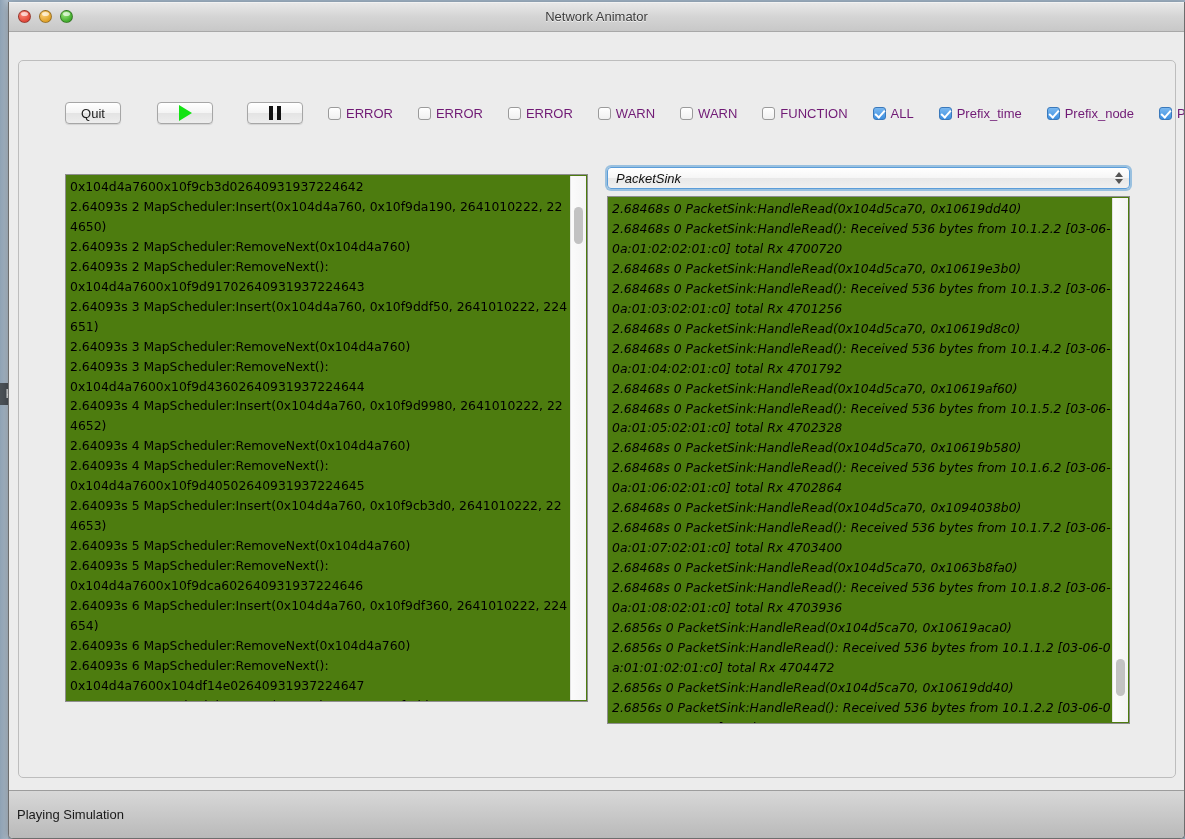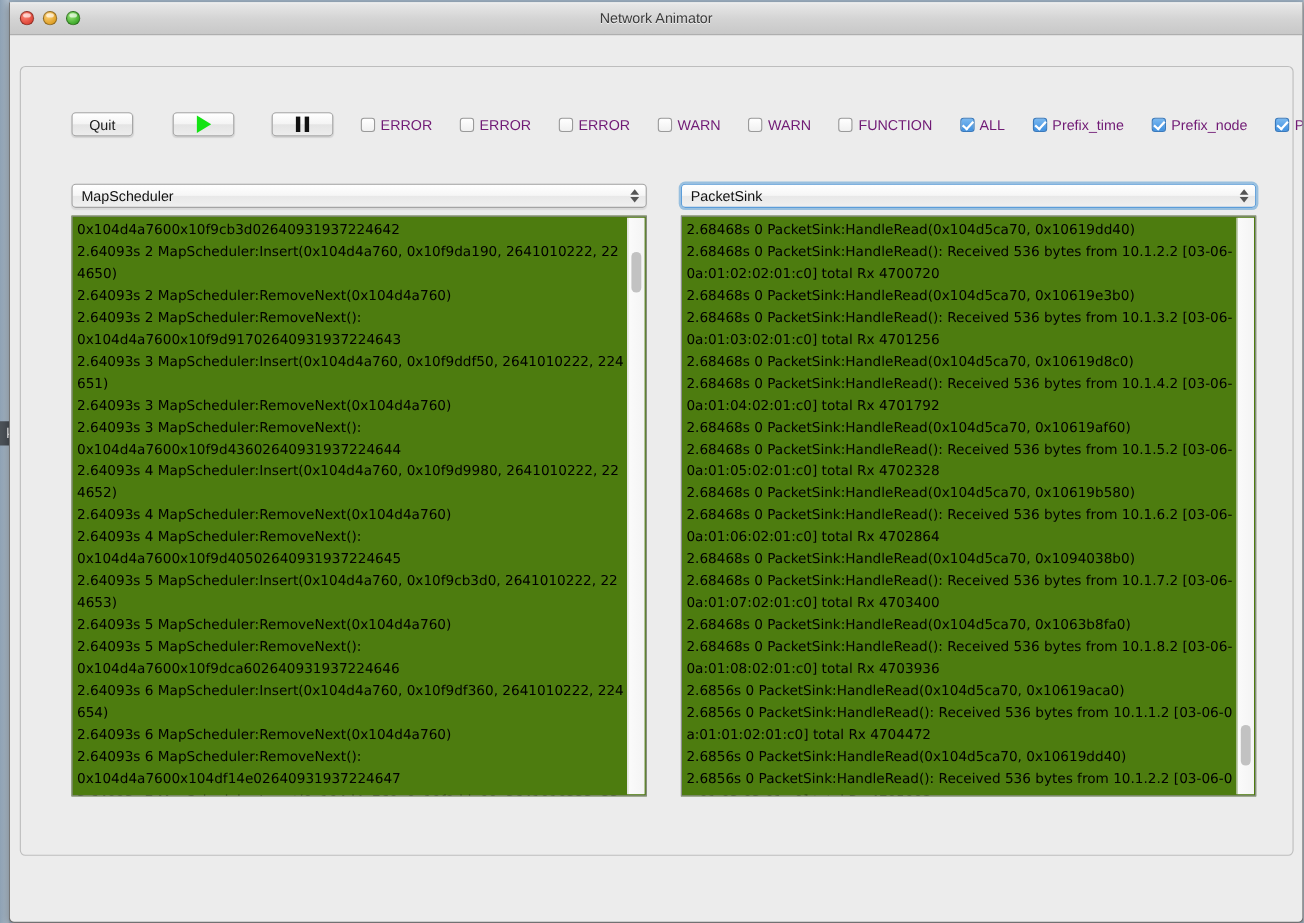--- a/index.html
+++ b/index.html
@@ -198,21 +198,21 @@
     transform: rotate(42deg);
   }
 
   
   .pane {
     position: absolute;
     top: 106px;
     width: 523px;
   }
   #pane-left  { left: 46px; }
-  #pane-right { left: 600px; }
+  #pane-right { left: 588px; font-style: italic; }
 
   .combo {
     position: relative;
     height: 22px;
     border: 1px solid #a4a4a4;
     border-radius: 4px;
     background: linear-gradient(to bottom, #ffffff 0%, #f6f6f6 48%, #e8e8e8 52%, #f0f0f0 100%);
     box-shadow: 0 1px 1px rgba(0,0,0,.08);
     box-sizing: border-box;
     display: flex;
@@ -367,27 +367,20 @@
         <div class="cb-item">
           <span class="cbox checked"></span>
           <span>Prefix_func</span>
         </div>
 
         <div class="push-btn" id="plus-button">+</div>
 
       </div>
 
       <div class="pane" id="pane-left">
-        <div class="combo">
-          <span class="combo-label">MapScheduler</span>
-          <span class="combo-arrows">
-            <span class="up"></span>
-              <span class="dn"></span>
-          </span>
-        </div>
         <div class="logbox">
           <div class="logtext">0x104d4a7600x10f9cb3d02640931937224642
 2.64093s 2 MapScheduler:Insert(0x104d4a760, 0x10f9da190, 2641010222, 224650)
 2.64093s 2 MapScheduler:RemoveNext(0x104d4a760)
 2.64093s 2 MapScheduler:RemoveNext():
 0x104d4a7600x10f9d91702640931937224643
 2.64093s 3 MapScheduler:Insert(0x104d4a760, 0x10f9ddf50, 2641010222, 224651)
 2.64093s 3 MapScheduler:RemoveNext(0x104d4a760)
 2.64093s 3 MapScheduler:RemoveNext():
 0x104d4a7600x10f9d43602640931937224644
@@ -446,15 +439,18 @@
 2.6856s 0 PacketSink:HandleRead(0x104d5ca70, 0x10619d8c0)
 2.6856s 0 PacketSink:HandleRead(): Received 536 bytes from 10.1.4.2 [03-06-0a:01:04:02:01:c0] total Rx 4706080</div>
           <div class="scrollbar">
             <div class="scroll-thumb" style="top:88%;height:7%;"></div>
           </div>
         </div>
       </div>
 
     </div>
 
+    <div id="statusbar">
+      <div id="status-text">Playing Simulation</div>
+    </div>
 
   </div>
 </div>
 
 </body></html>

